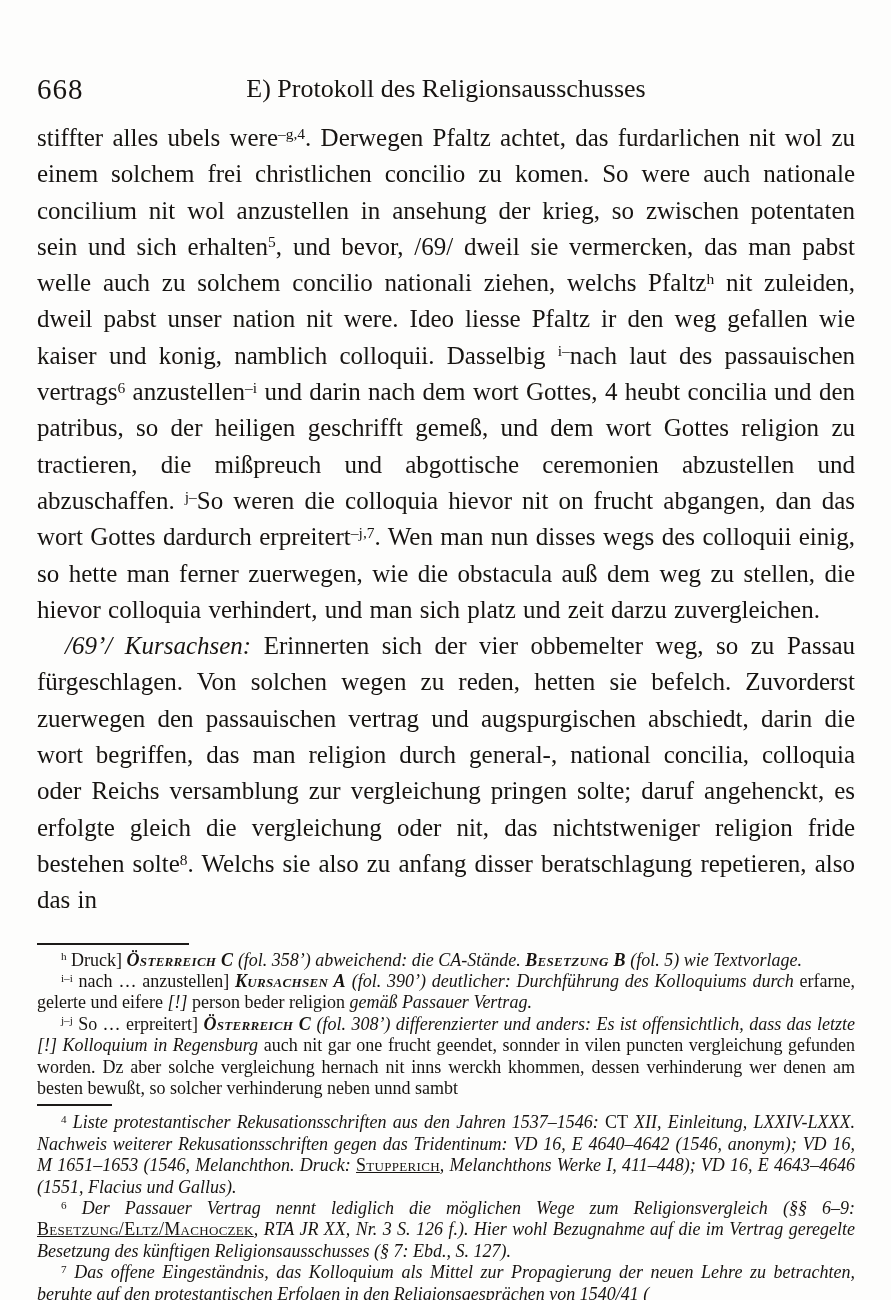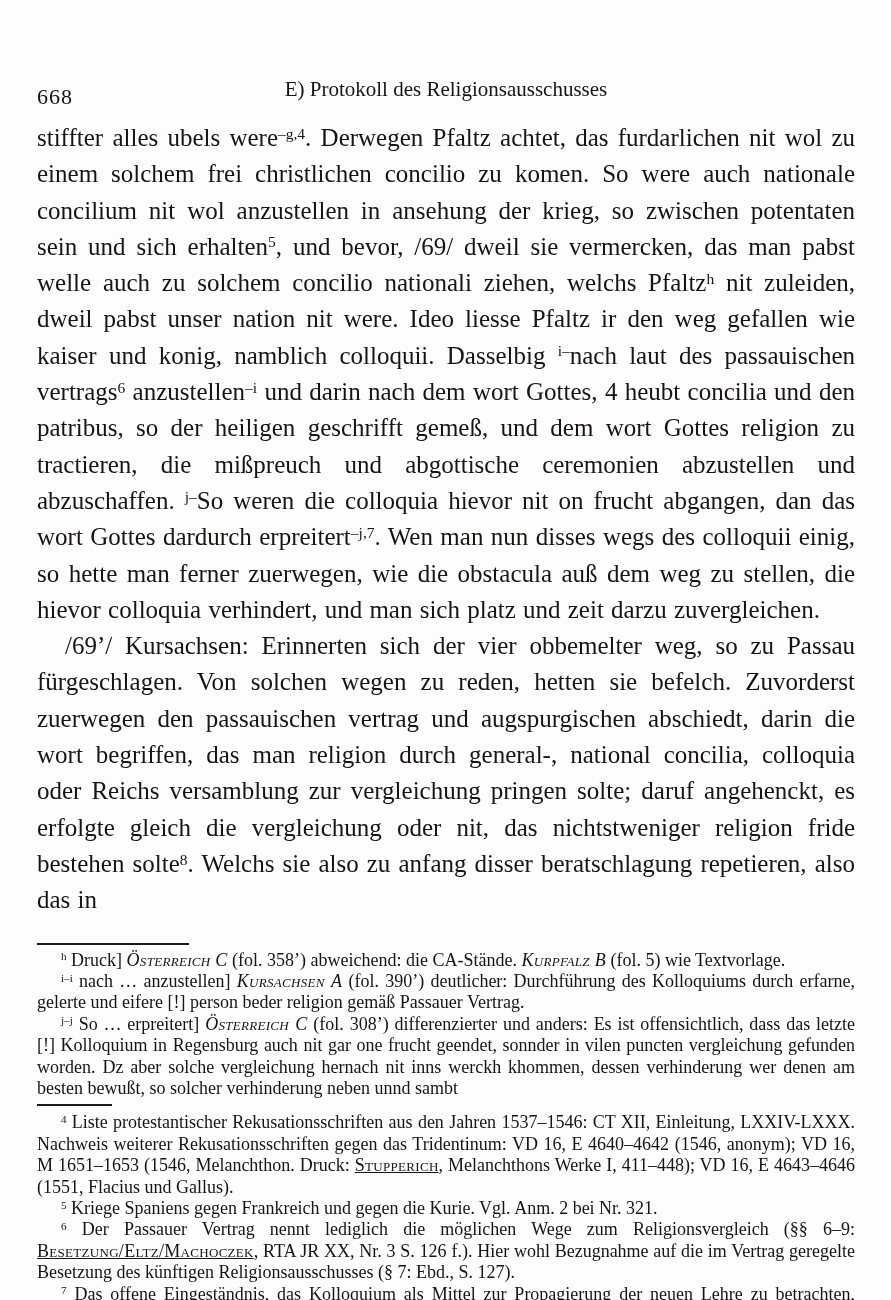--- a/index.html
+++ b/index.html
@@ -21,29 +21,29 @@
   }
   
   .running-header {
     position: relative;
     height: 32px;
     margin-bottom: 14px;
   }
   .pagenum {
     position: absolute;
     left: 0;
-    top: 8px;
-    font-size: 22px;
+    top: 0;
+    font-size: 29px;
     line-height: 30px;
     letter-spacing: 1px;
   }
   .running-title {
     display: block;
     text-align: center;
-    font-size: 21px;
+    font-size: 26px;
     line-height: 30px;
   }
   
   .body-text p {
     margin: 0;
     font-size: 25px;
     line-height: 36.3px;
     text-align: justify;
     word-spacing: 1px;
   }
@@ -69,23 +69,23 @@
   
   .notes p {
     margin: 0;
     font-size: 18px;
     line-height: 21.4px;
     text-align: justify;
     text-indent: 24px;
   }
   
   .seg-rm  { font-style: normal; margin-top: 40px; }
-  .seg-it  { }
+  .seg-it  { font-style: italic; }
   .seg-sc  { font-style: normal; font-variant: small-caps; letter-spacing: 0.3px; text-decoration: underline; }
-  .seg-scit{ font-style: italic; font-variant: small-caps; letter-spacing: 0.3px; }
+  .seg-scit{ font-style: italic; font-variant: small-caps; letter-spacing: 0.3px; font-weight: bold; }
   sup.seg-sup {
     font-style: normal;
     font-size: 62%;
     line-height: 0;
     vertical-align: baseline;
     position: relative;
     top: -0.48em;
   }
 </style>
 </head>
@@ -99,28 +99,27 @@
   </div>
 
   <div class="body-text">
     <p><span class="seg-rm">stiffter alles ubels were</span><sup class="seg-sup">–g,4</sup><span class="seg-rm">. Derwegen Pfaltz achtet, das furdarlichen nit wol zu einem solchem frei christlichen concilio zu komen. So were auch nationale concilium nit wol anzustellen in ansehung der krieg, so zwischen potentaten sein und sich erhalten</span><sup class="seg-sup">5</sup><span class="seg-rm">, und bevor, /69/ dweil sie vermercken, das man pabst welle auch zu solchem concilio nationali ziehen, welchs Pfaltz</span><sup class="seg-sup">h</sup><span class="seg-rm"> nit zuleiden, dweil pabst unser nation nit were. Ideo liesse Pfaltz ir den weg gefallen wie kaiser und konig, namblich colloquii. Dasselbig </span><sup class="seg-sup">i–</sup><span class="seg-rm">nach laut des passauischen vertrags</span><sup class="seg-sup">6</sup><span class="seg-rm"> anzustellen</span><sup class="seg-sup">–i</sup><span class="seg-rm"> und darin nach dem wort Gottes, 4 heubt concilia und den patribus, so der heiligen geschrifft gemeß, und dem wort Gottes religion zu tractieren, die mißpreuch und abgottische ceremonien abzustellen und abzuschaffen. </span><sup class="seg-sup">j–</sup><span class="seg-rm">So weren die colloquia hievor nit on frucht abgangen, dan das wort Gottes dardurch erpreitert</span><sup class="seg-sup">–j,7</sup><span class="seg-rm">. Wen man nun disses wegs des colloquii einig, so hette man ferner zuerwegen, wie die obstacula auß dem weg zu stellen, die hievor colloquia verhindert, und man sich platz und zeit darzu zuvergleichen.</span></p>
     <p class="indented"><span class="seg-it">/69’/ Kursachsen:</span><span class="seg-rm"> Erinnerten sich der vier obbemelter weg, so zu Passau fürgeschlagen. Von solchen wegen zu reden, hetten sie befelch. Zuvorderst zuerwegen den passauischen vertrag und augspurgischen abschiedt, darin die wort begriffen, das man religion durch general-, national concilia, colloquia oder Reichs versamblung zur vergleichung pringen solte; daruf angehenckt, es erfolgte gleich die vergleichung oder nit, das nichtstweniger religion fride bestehen solte</span><sup class="seg-sup">8</sup><span class="seg-rm">. Welchs sie also zu anfang disser beratschlagung repetieren, also das in</span></p>
   </div>
 
   <hr class="rule rule-apparatus">
 
   <div class="notes apparatus">
-    <p><sup class="seg-sup">h</sup><span class="seg-rm"> Druck] </span><span class="seg-scit">Österreich C</span><span class="seg-it"> (fol. 358’) abweichend: die CA-Stände. </span><span class="seg-scit">Kurpfalz B</span><span class="seg-it"> (fol. 5) wie Textvorlage.</span></p>
+    <p><sup class="seg-sup">h</sup><span class="seg-rm"> Druck] </span><span class="seg-scit">Österreich C</span><span class="seg-it"> (fol. 358’) abweichend: die CA-Stände. </span><span class="seg-scit">Besetzung B</span><span class="seg-it"> (fol. 5) wie Textvorlage.</span></p>
     <p><sup class="seg-sup">i–i</sup><span class="seg-rm"> nach … anzustellen] </span><span class="seg-scit">Kursachsen A</span><span class="seg-it"> (fol. 390’) deutlicher: Durchführung des Kolloquiums durch </span><span class="seg-rm">erfarne, gelerte und eifere </span><span class="seg-it">[!]</span><span class="seg-rm"> person beder religion </span><span class="seg-it">gemäß Passauer Vertrag.</span></p>
     <p><sup class="seg-sup">j–j</sup><span class="seg-rm"> So … erpreitert] </span><span class="seg-scit">Österreich C</span><span class="seg-it"> (fol. 308’) differenzierter und anders: Es ist offensichtlich, dass das letzte [!] Kolloquium in Regensburg </span><span class="seg-rm">auch nit gar one frucht geendet, sonnder in vilen puncten vergleichung gefunden worden. Dz aber solche vergleichung hernach nit inns werckh khommen, dessen verhinderung wer denen am besten bewußt, so solcher verhinderung neben unnd sambt</span></p>
   </div>
 
   <hr class="rule rule-footnotes">
 
   <div class="notes footnotes">
     <p><sup class="seg-sup">4</sup><span class="seg-it"> Liste protestantischer Rekusationsschriften aus den Jahren 1537–1546: </span><span class="seg-rm">CT </span><span class="seg-it">XII, Einleitung, LXXIV-LXXX. Nachweis weiterer Rekusationsschriften gegen das Tridentinum: VD 16, E 4640–4642 (1546, anonym); VD 16, M 1651–1653 (1546, Melanchthon. Druck: </span><span class="seg-sc">Stupperich</span><span class="seg-it">, Melanchthons Werke I, 411–448); VD 16, E 4643–4646 (1551, Flacius und Gallus).</span></p>
-    <p><sup class="seg-sup">5</sup><span class="seg-it"> Kriege Spaniens gegen Frankreich und gegen die Kurie. Vgl. Anm. 2 bei Nr. 321.</span></p>
     <p><sup class="seg-sup">6</sup><span class="seg-it"> Der Passauer Vertrag nennt lediglich die möglichen Wege zum Religionsvergleich (§§ 6–9: </span><span class="seg-sc">Besetzung/Eltz/Machoczek</span><span class="seg-it">, RTA JR XX, Nr. 3 S. 126 f.). Hier wohl Bezugnahme auf die im Vertrag geregelte Besetzung des künftigen Religionsausschusses (§ 7: Ebd., S. 127).</span></p>
     <p><sup class="seg-sup">7</sup><span class="seg-it"> Das offene Eingeständnis, das Kolloquium als Mittel zur Propagierung der neuen Lehre zu betrachten, beruhte auf den protestantischen Erfolgen in den Religionsgesprächen von 1540/41 (</span></p>
 
   </div>
 
 </div>
 
 </body></html>

